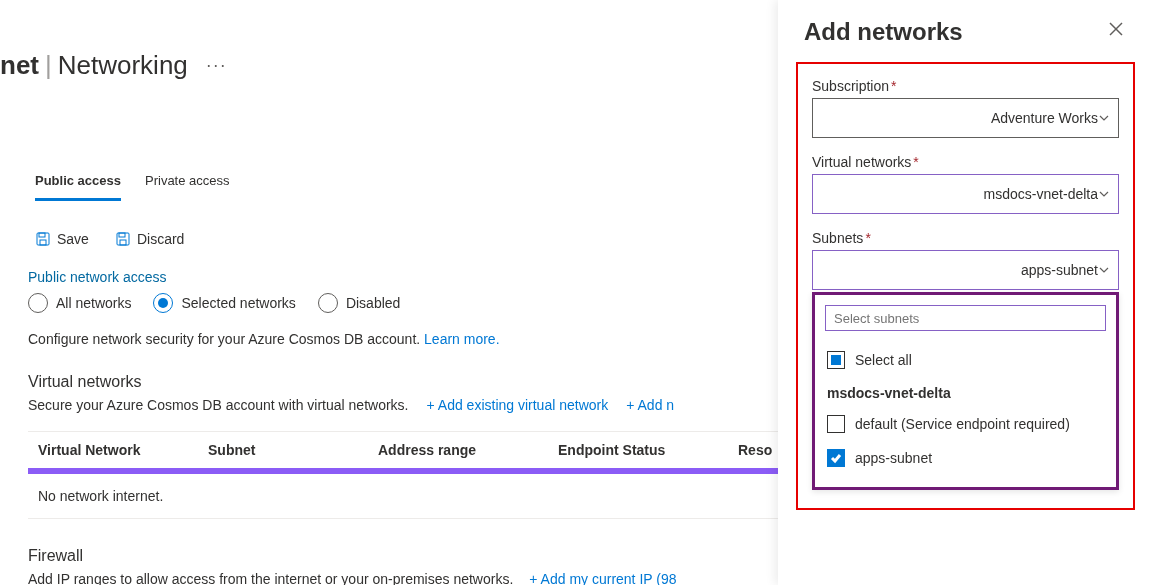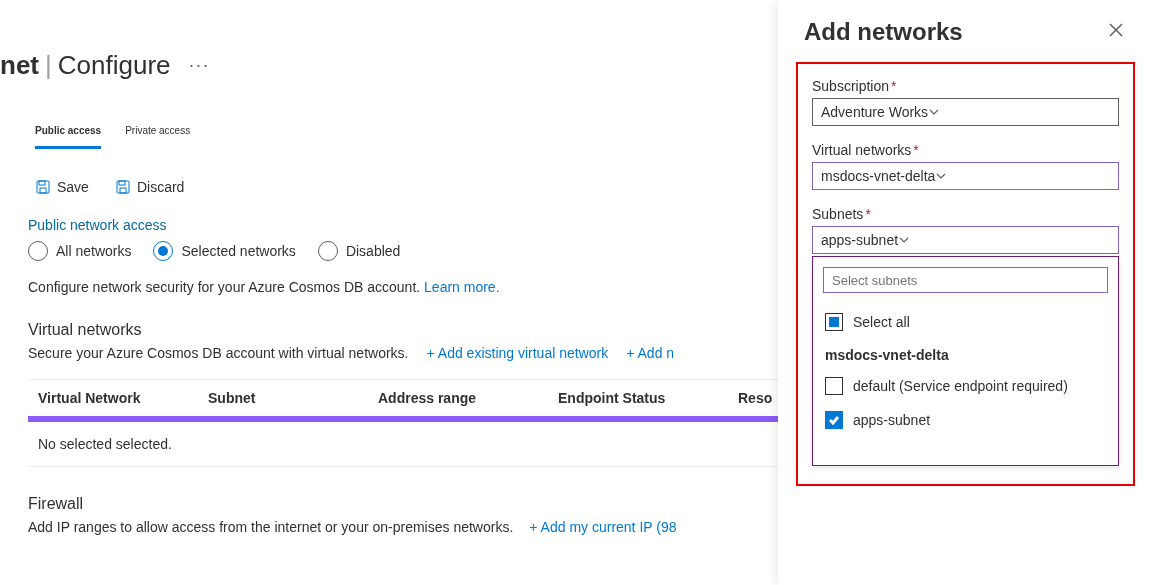--- a/index.html
+++ b/index.html
@@ -7,21 +7,21 @@
   
   
   .main { padding: 0 0 0 0; }
   .breadcrumb { display: flex; align-items: center; padding: 50px 0 0 0; }
   .title-prefix { font-size: 26px; font-weight: 600; color: #323130; }
   .title-sep { font-size: 26px; color: #a19f9d; margin: 0 6px; font-weight: 300; }
   .title-page { font-size: 26px; font-weight: 400; color: #323130; }
   .more-icon { margin-left: 18px; color: #605e5c; font-size: 18px; letter-spacing: 1px; }
   
   .tabs { display: flex; gap: 24px; margin-top: 36px; padding-left: 35px; border-bottom: none; }
-  .tab { padding: 8px 0 10px 0; cursor: pointer; font-size: 10px; color: #323130; }
+  .tab { padding: 8px 0 10px 0; cursor: pointer; font-size: 13px; color: #323130; margin-top: 48px; }
   .tab.active { font-weight: 600; border-bottom: 3px solid #0078d4; }
   
   .toolbar { display: flex; gap: 26px; margin-top: 30px; padding-left: 35px; }
   .tool-btn { display: flex; align-items: center; gap: 6px; color: #323130; cursor: pointer; }
   .tool-btn svg { width: 16px; height: 16px; stroke: #0078d4; fill: none; }
   
   .section-label { margin: 22px 12px 8px 28px; color: #0369a1; font-size: 14px; }
   .radio-row { display: flex; gap: 22px; align-items: center; padding-left: 28px; }
   .radio { display: flex; align-items: center; gap: 8px; cursor: pointer; }
   .radio-circle { width: 20px; height: 20px; border: 1px solid #605e5c; border-radius: 50%; display: flex; align-items: center; justify-content: center; }
@@ -42,48 +42,48 @@
   .col3 { width: 180px; }
   .col4 { width: 180px; }
   .col5 { width: 80px; }
   .vnet-empty { padding: 14px 0 14px 10px; color: #323130; border-bottom: 1px solid #edebe9; }
   
   .firewall-heading { margin: 28px 0 6px 28px; font-size: 16px; }
   .firewall-desc { margin: 0 0 0 28px; display: flex; gap: 16px; align-items: center; }
   
   
   .panel { position: absolute; top: 0; right: 0; width: 375px; height: 585px; background: #fff; box-shadow: -3px 0 10px rgba(0,0,0,0.08); }
-  .panel-head { display: flex; justify-content: space-between; align-items: center; padding: 18px 26px 10px 26px; }
+  .panel-head { display: flex; justify-content: space-between; align-items: flex-start; padding: 18px 26px 10px 26px; }
   .panel-title { font-size: 24px; font-weight: 600; }
   .close-x { font-size: 16px; cursor: pointer; color: #605e5c; padding: 4px; }
   
   .highlight-box { border: 2px solid #e60000; margin: 6px 18px 0 18px; padding: 14px 14px 18px 14px; }
   .field-label { font-size: 14px; margin-bottom: 4px; }
   .req { color: #a4262c; margin-left: 2px; }
-  .dropdown { border: 1px solid #605e5c; height: 28px; display: flex; align-items: center; justify-content: flex-start; padding: 0 8px; cursor: pointer; margin-bottom: 16px; font-size: 14px; }
+  .dropdown { border: 1px solid #605e5c; height: 40px; display: flex; align-items: center; justify-content: flex-end; padding: 0 8px; cursor: pointer; margin-bottom: 16px; font-size: 14px; }
   .dropdown.purple { border-color: #8661c5; }
   .chev { width: 12px; height: 12px; }
   
-  .subnet-pop { border: 1px solid #701a75; box-shadow: 0 2px 6px rgba(0,0,0,0.1); padding: 10px 10px 28px 10px; margin-top: -6px; background:#fff; }
+  .subnet-pop { border: 3px solid #701a75; box-shadow: 0 2px 6px rgba(0,0,0,0.1); padding: 10px 10px 12px 10px; margin-top: -6px; background:#fff; }
   .search-box { border: 1px solid #8661c5; height: 26px; padding: 0 8px; width: 100%; font-size: 13px; margin-bottom: 12px; }
   .check-row { display: flex; align-items: center; gap: 10px; padding: 8px 2px; cursor: pointer; }
   .checkbox { width: 18px; height: 18px; border: 1px solid #323130; display: flex; align-items: center; justify-content: center; flex-shrink: 0; }
   .checkbox.partial::after { content: ""; width: 10px; height: 10px; background: #0078d4; }
   .checkbox.checked { background: #0078d4; border-color: #0078d4; }
   .checkbox.checked svg { width: 12px; height: 12px; stroke: #fff; stroke-width: 3; fill: none; }
   .group-head { font-weight: 600; padding: 8px 2px 6px 2px; }
 </style>
 </head>
 <body>
 
 <div class="main">
   <div class="breadcrumb">
     <span class="title-prefix">net</span>
     <span class="title-sep">|</span>
-    <span class="title-page">Configure</span>
+    <span class="title-page">Networking</span>
     <span class="more-icon">···</span>
   </div>
 
   <div class="tabs">
     <div class="tab active">Public access</div>
     <div class="tab">Private access</div>
   </div>
 
   <div class="toolbar">
     <div class="tool-btn">
@@ -135,21 +135,21 @@
   </div>
 
   <div class="vnet-table">
     <div class="vnet-head">
       <div class="col col1">Virtual Network</div>
       <div class="col col2">Subnet</div>
       <div class="col col3">Address range</div>
       <div class="col col4">Endpoint Status</div>
       <div class="col col5">Reso</div>
     </div>
-    <div class="vnet-empty">No selected selected.</div>
+    <div class="vnet-empty">No network internet.</div>
   </div>
 
   <div class="firewall-heading">Firewall</div>
   <div class="firewall-desc">
     <span>Add IP ranges to allow access from the internet or your on-premises networks.</span>
     <span class="link">+ Add my current IP (98</span>
   </div>
 </div>
 
 <div class="panel">

